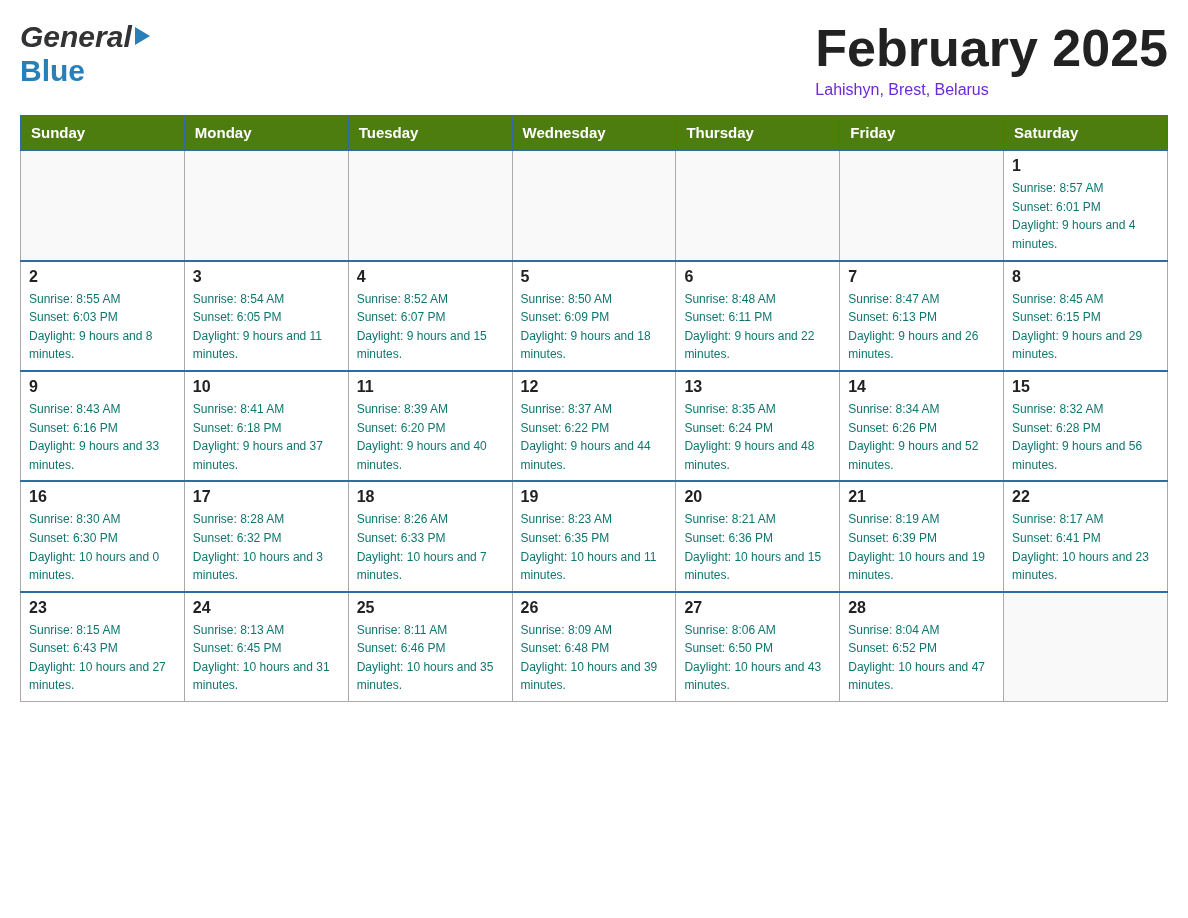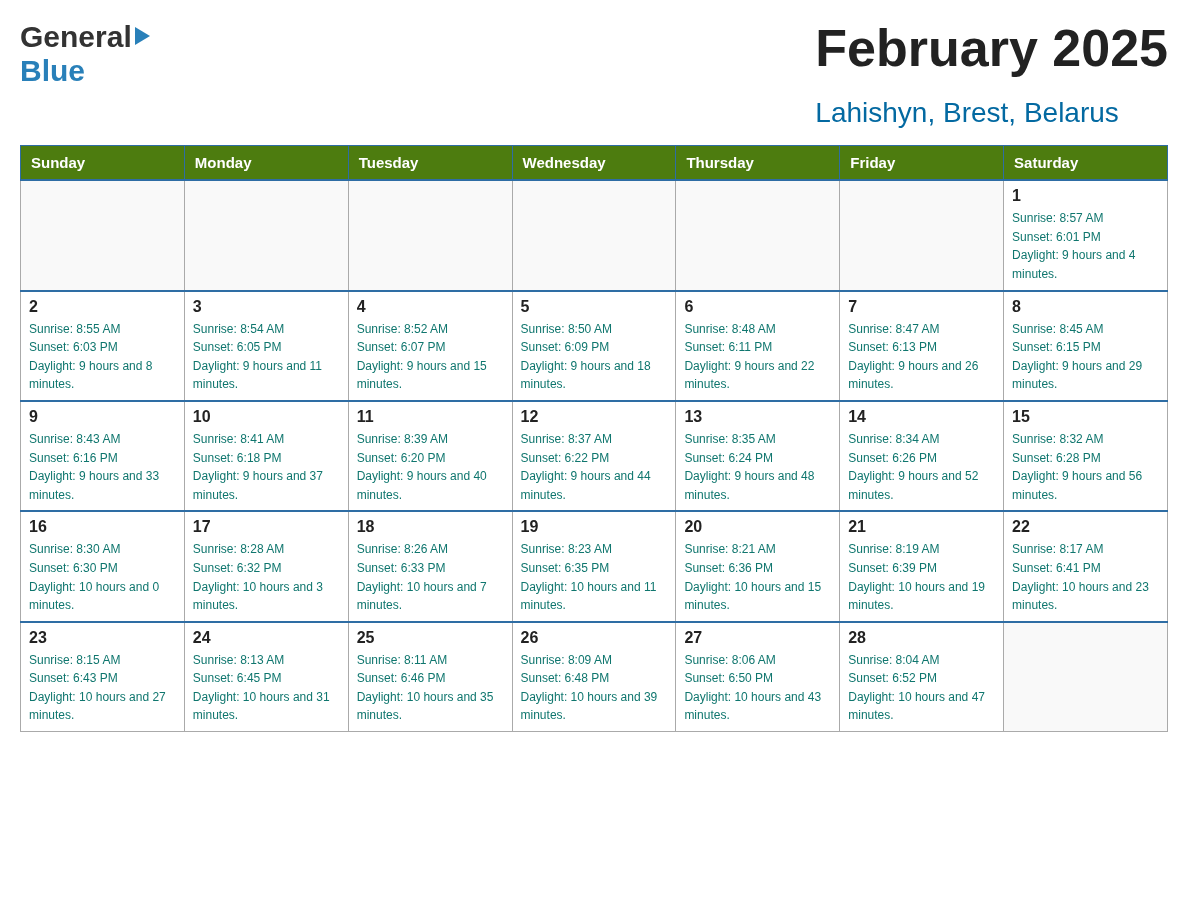--- a/index.html
+++ b/index.html
@@ -24,23 +24,23 @@
     .title-block {
       text-align: left;
     }
     .month-title {
       font-size: 52px;
       font-weight: bold;
       color: #222;
       line-height: 1.1;
     }
     .location {
-      font-size: 28px;
-      color: #0369a1;
-      margin-top: 20px;
+      font-size: 16px;
+      color: #6d28d9;
+      margin-top: 4px;
     }
     .calendar {
       width: 100%;
       border-collapse: collapse;
       border: 1px solid #888;
     }
     .calendar th {
       background: #4d7c0f;
       color: #fff;
       font-size: 15px;
@@ -76,21 +76,21 @@
     }
     .week-row td {
       border-top: 2px solid #2e6da4;
     }
   </style>
 </head>
 <body>
 
 <div class="header">
   <div class="logo">
-    <div style="display:flex; align-items:center;">
+    <div style="display:flex; align-items:center;font-style:italic;">
       <span style="font-size:30px;font-weight:bold;color:#333;">General</span>
       <span style="display:inline-block;width:0;height:0;border-top:9px solid transparent;border-bottom:9px solid transparent;border-left:15px solid #2980b9;margin-left:3px;position:relative;top:-1px;"></span>
     </div>
     <div>
       <span style="font-size:30px;font-weight:bold;color:#2980b9;">Blue</span>
     </div>
   </div>
   <div class="title-block">
     <div class="month-title">February 2025</div>
     <div class="location">Lahishyn, Brest, Belarus</div>

